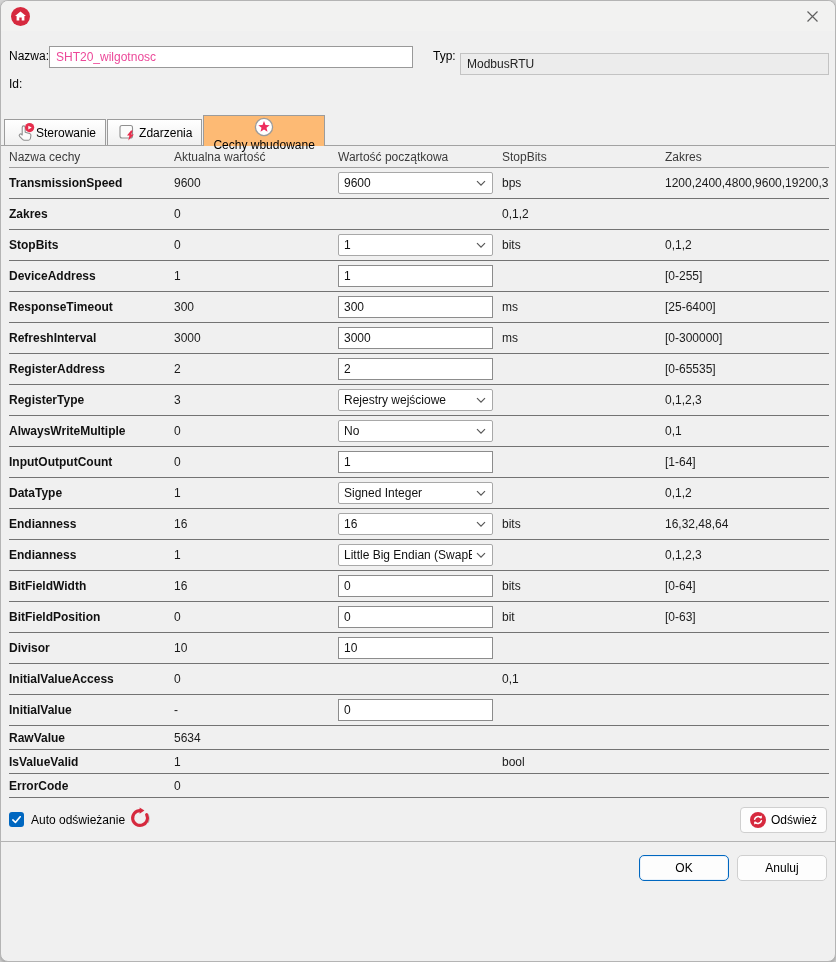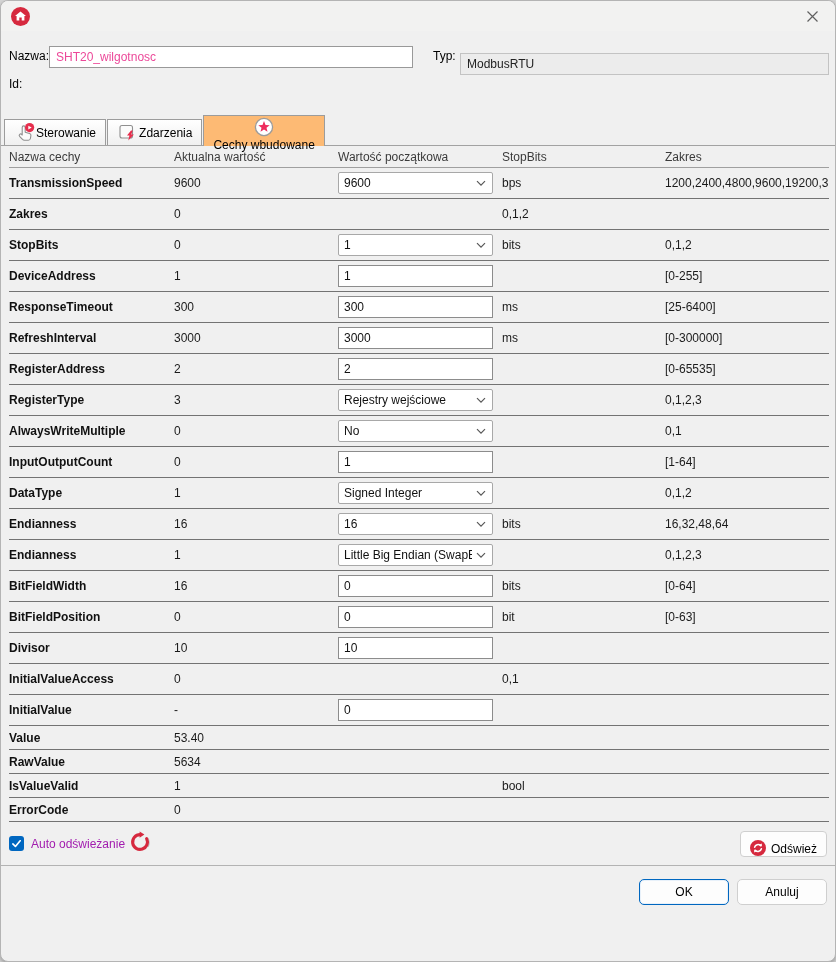--- a/index.html
+++ b/index.html
@@ -39,22 +39,22 @@
   .cell{overflow:hidden;white-space:nowrap;}
   .sel{width:155px;height:22px;box-sizing:border-box;border:1px solid #a8a8a8;border-radius:2px;
     background:#fff;display:flex;align-items:center;gap:4px;padding:0 6px 0 5px;cursor:default;}
   .sel .sel-txt{flex:1;overflow:hidden;white-space:nowrap;font-size:12px;color:#111;}
   .cell-input{width:155px;height:22px;box-sizing:border-box;border:1px solid #8c8c8c;
     padding:0 5px;font:12px "Liberation Sans",sans-serif;color:#111;background:#fff;}
   
   .autorow{height:43px;display:flex;align-items:center;padding:0 8px;border-bottom:1px solid #b3b3b3;}
   .chk{width:15px;height:15px;border-radius:3px;background:#0067c0;display:flex;align-items:center;
     justify-content:center;flex:0 0 auto;cursor:default;}
-  .autolabel{font-size:12px;color:#a21caf;margin:0 3px 0 7px;}
-  .refresh-btn{margin-left:auto;display:flex;align-items:flex-end;gap:5px;height:26px;padding:0 9px;
+  .autolabel{font-size:12px;color:#000000;margin:0 3px 0 7px;}
+  .refresh-btn{margin-left:auto;display:flex;align-items:center;gap:5px;height:26px;padding:0 9px;
     background:#fdfdfd;border:1px solid #cfcfcf;border-radius:4px;font-size:12px;color:#000;cursor:default;}
   
   .footer{height:52px;display:flex;align-items:center;justify-content:flex-end;gap:8px;padding:0 8px;}
   .btn{width:90px;height:26px;box-sizing:border-box;border-radius:5px;background:#fdfdfd;
     font:12px "Liberation Sans",sans-serif;display:flex;align-items:center;justify-content:center;
     color:#000;cursor:default;}
   .btn-ok{border:1px solid #0067c0;box-shadow:inset 0 0 0 1px #e8f1fa;}
   .btn-cancel{border:1px solid #cfcfcf;}
 </style>
 </head>
@@ -282,27 +282,20 @@
         <div class="trow">
           <div class="cell fname">InitialValueAccess</div>
           <div class="cell">0</div>
           <div class="cell"></div>
           <div class="cell">0,1</div>
         </div>
         <div class="trow">
           <div class="cell fname">InitialValue</div>
           <div class="cell">-</div>
           <div class="cell"><input class="cell-input" value="0" style=""></div>
-          <div class="cell"></div>
-          <div class="cell"></div>
-        </div>
-        <div class="trow static">
-          <div class="cell fname">Value</div>
-          <div class="cell">53.40</div>
-          <div class="cell"></div>
           <div class="cell"></div>
           <div class="cell"></div>
         </div>
         <div class="trow static">
           <div class="cell fname">RawValue</div>
           <div class="cell">5634</div>
           <div class="cell"></div>
           <div class="cell"></div>
           <div class="cell"></div>
         </div>

